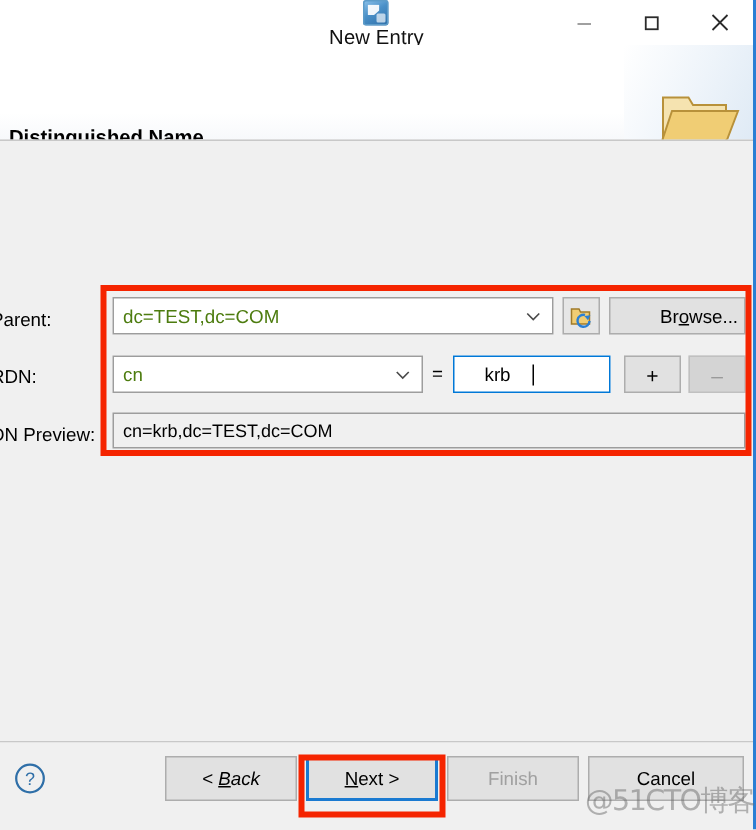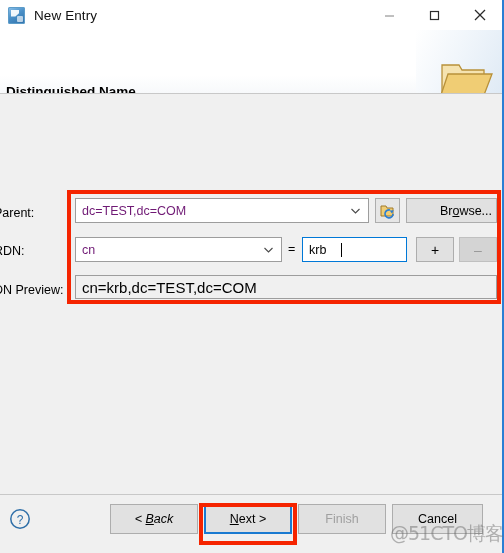--- a/index.html
+++ b/index.html
@@ -27,20 +27,21 @@
 
   
   .titlebar {
     position: absolute;
     left: 0; top: 0;
     width: 502px;
     height: 30px;
     background: #ffffff;
     display: flex;
     align-items: center;
+    flex-direction: column;
   }
   .app-icon {
     width: 17px;
     height: 17px;
     margin-left: 8px;
     margin-right: 9px;
     border-radius: 2px;
     background: linear-gradient(150deg, #8fc4ec 0%, #4a90c8 45%, #2f6fa8 100%);
     position: relative;
     flex: none;
@@ -148,21 +149,21 @@
 
   .combo {
     position: absolute;
     background: #ffffff;
     border: 1px solid #9d9d9d;
     box-sizing: border-box;
     display: flex;
     align-items: center;
     padding-left: 6px;
     font-size: 12.5px;
-    color: #701a75;
+    color: #4d7c0f;
   }
   .combo .chev {
     position: absolute;
     right: 7px; top: 50%;
     transform: translateY(-50%);
     width: 11px; height: 11px;
     color: #4a4a4a;
   }
   .combo-parent {
     left: 75px; top: 104px;
@@ -181,21 +182,21 @@
   }
   .rdn-value {
     position: absolute;
     left: 302px; top: 143px;
     width: 105px; height: 25px;
     background: #ffffff;
     border: 1px solid #0078d7;
     box-sizing: border-box;
     display: flex;
     align-items: center;
-    padding-left: 6px;
+    padding-left: 20px;
     font-size: 12.5px;
     color: #000;
     gap: 14px;
   }
   .caret {
     display: inline-block;
     width: 1px;
     height: 14px;
     background: #000;
     margin-left: 1px;
@@ -204,21 +205,21 @@
   .dn-preview {
     position: absolute;
     left: 75px; top: 181px;
     width: 422px; height: 24px;
     background: #f0f0f0;
     border: 1px solid #9d9d9d;
     box-sizing: border-box;
     display: flex;
     align-items: center;
     padding-left: 6px;
-    font-size: 15px;
+    font-size: 12px;
     color: #000;
   }
 
   .btn {
     position: absolute;
     background: #e1e1e1;
     border: 1px solid #adadad;
     box-sizing: border-box;
     display: flex;
     align-items: center;
@@ -289,21 +290,21 @@
     box-sizing: border-box;
     display: flex;
     align-items: center;
     justify-content: center;
     font-size: 12.5px;
     color: #000;
   }
   .fbtn-back   { left: 110px; width: 88px; font-style: italic; }
   .fbtn-next   { left: 204px; width: 88px; border: 2px solid #1a7ad1; }
   .fbtn-finish { left: 298px; width: 88px; color: #a0a0a0; background: #e1e1e1; }
-  .fbtn-cancel { left: 392px; width: 91px; }
+  .fbtn-cancel { left: 392px; width: 104px; }
 
   .red-box-next {
     position: absolute;
     left: 199px; top: 503px;
     width: 98px; height: 42px;
     border: 4px solid #f52400;
     box-sizing: border-box;
     pointer-events: none;
   }
 

